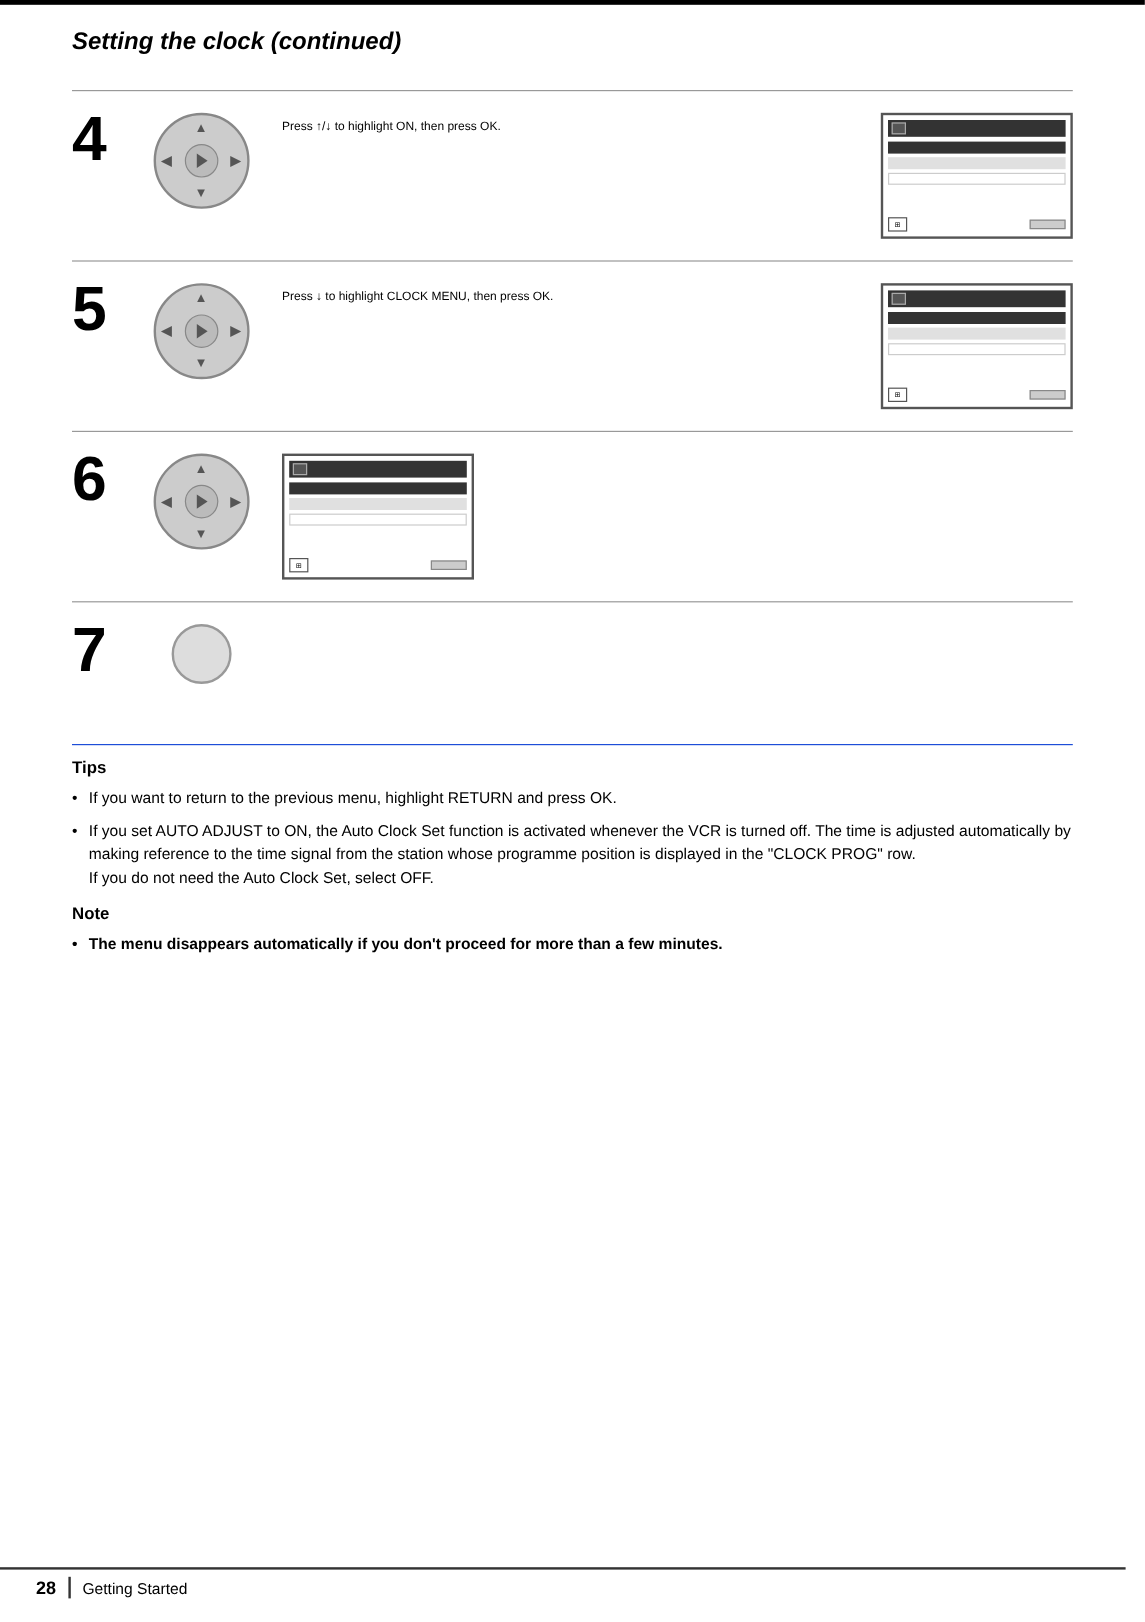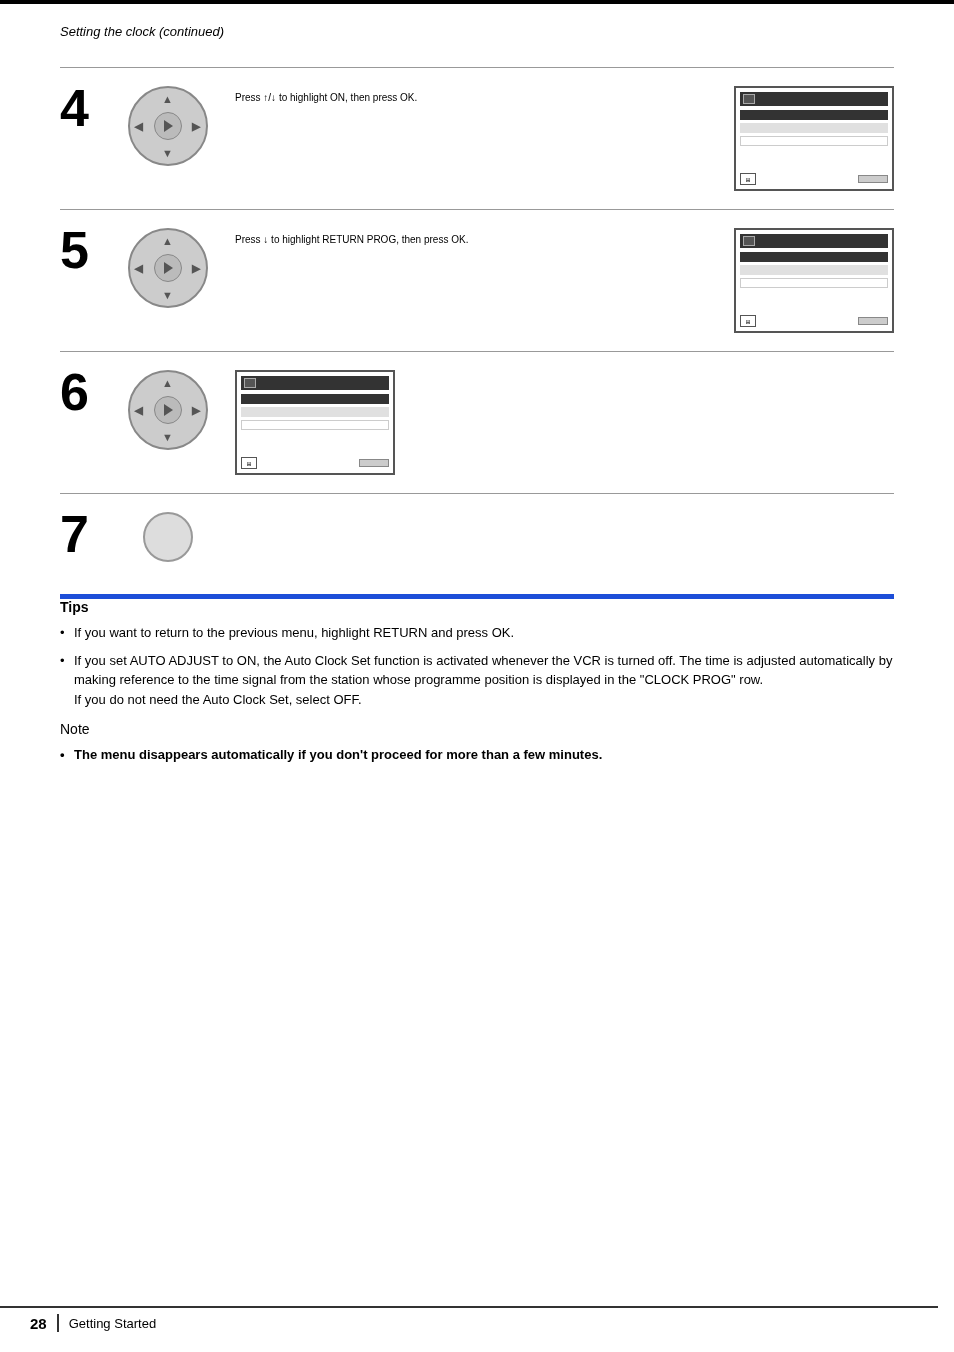--- a/index.html
+++ b/index.html
@@ -28,22 +28,22 @@
       margin-bottom: 0;
     }
 
     .main-content {
       padding: 20px 60px 20px 60px;
     }
 
     
     .section-title {
       font-style: italic;
-      font-weight: normal;
-      font-size: 13px;
+      font-weight: bold;
+      font-size: 20px;
       margin-bottom: 20px;
       padding-bottom: 8px;
     }
 
     
     .step-row {
       display: flex;
       align-items: flex-start;
       border-top: 1px solid #999;
       padding: 18px 0 18px 0;
@@ -197,22 +197,23 @@
 
     .screen-tab {
       width: 30px;
       height: 8px;
       background: #ccc;
       border: 1px solid #888;
     }
 
     
     .tips-section {
-      margin-top: 14px;
-      border-top: 5px solid #1d4ed8;
+      margin-top: 32px;
+      padding-top: 10px;
+      border-top: 1px solid #1d4ed8;
     }
 
     .tips-title {
       font-weight: bold;
       font-size: 14px;
       margin-bottom: 8px;
     }
 
     .tips-list {
       list-style: none;
@@ -227,21 +228,21 @@
       font-size: 13px;
     }
 
     .tips-list li::before {
       content: '•';
       position: absolute;
       left: 0;
     }
 
     .note-title {
-      font-weight: normal;
+      font-weight: bold;
       font-size: 14px;
       margin-bottom: 8px;
     }
 
     .note-list {
       list-style: none;
     }
 
     .note-list li {
       padding-left: 14px;
@@ -341,21 +342,21 @@
             <span class="dpad-arrow down">▼</span>
             <span class="dpad-arrow left">◀</span>
             <span class="dpad-arrow right">▶</span>
             <div class="dpad-center">
               <div class="dpad-play"></div>
             </div>
           </div>
         </div>
       </div>
       <div class="step-text">
-        <span>Press ↓ to highlight RETURN PROG, then press OK.</span>
+        <span>Press ↓ to highlight CLOCK MENU, then press OK.</span>
       </div>
       <div class="step-screen">
         <div class="screen-box">
           <div class="screen-header">
             <div class="screen-header-icon"></div>
           </div>
           <div class="screen-row highlighted"></div>
           <div class="screen-row"></div>
           <div class="screen-row white"></div>
           <div class="screen-spacer"></div>

